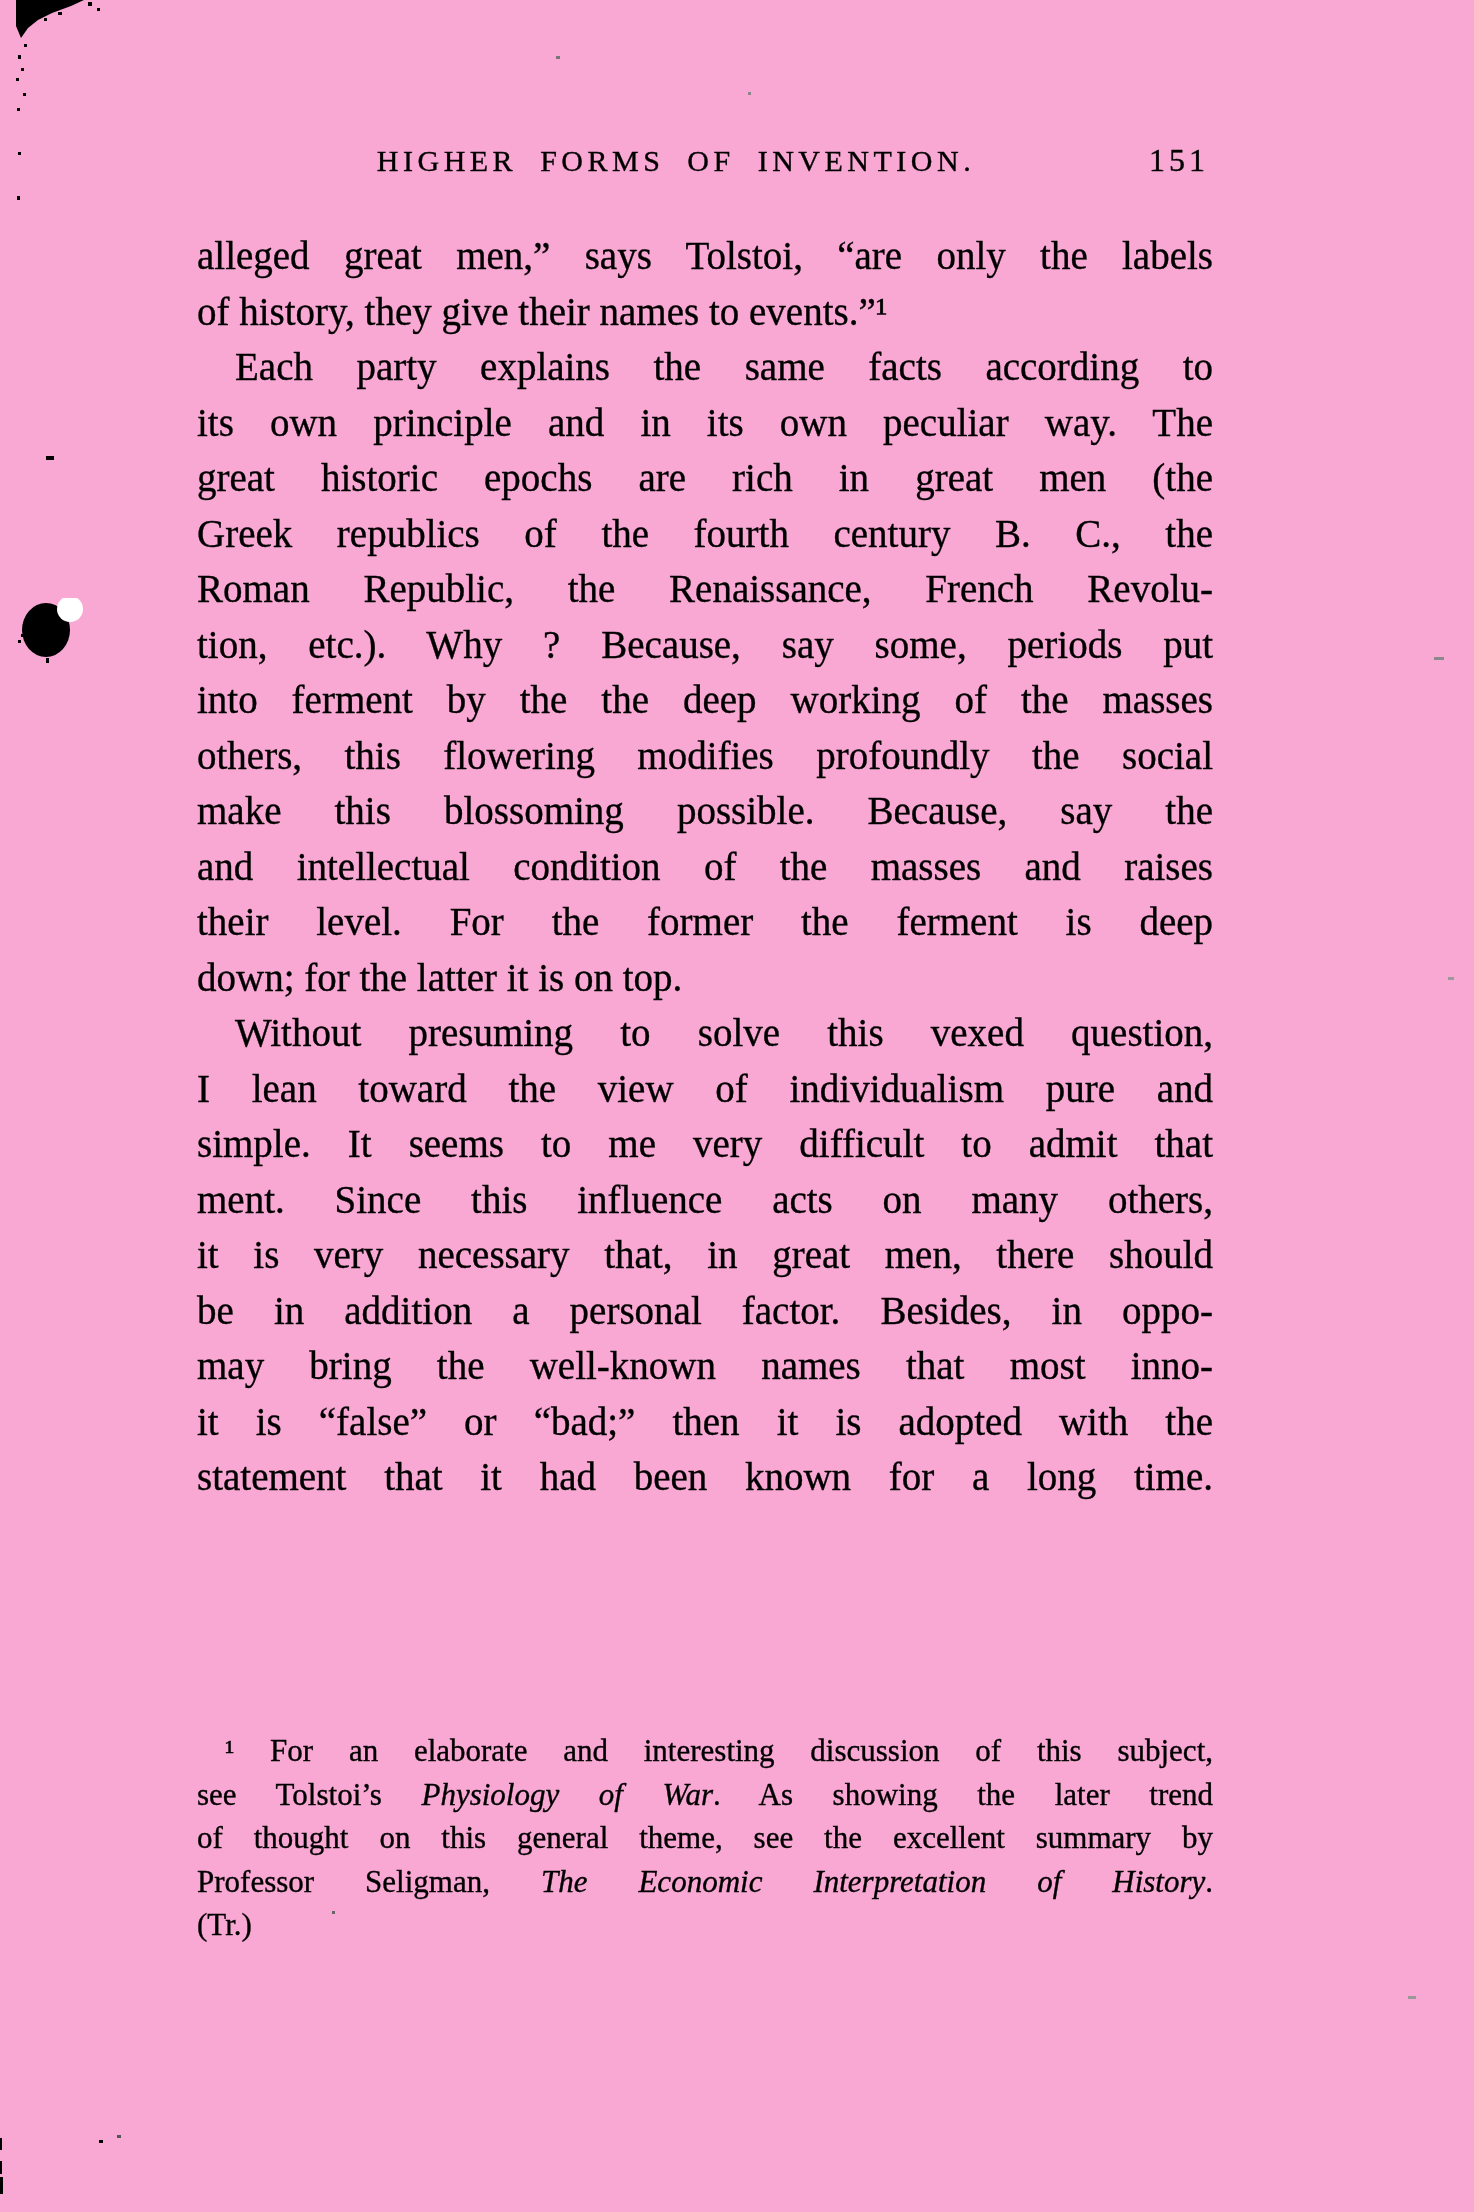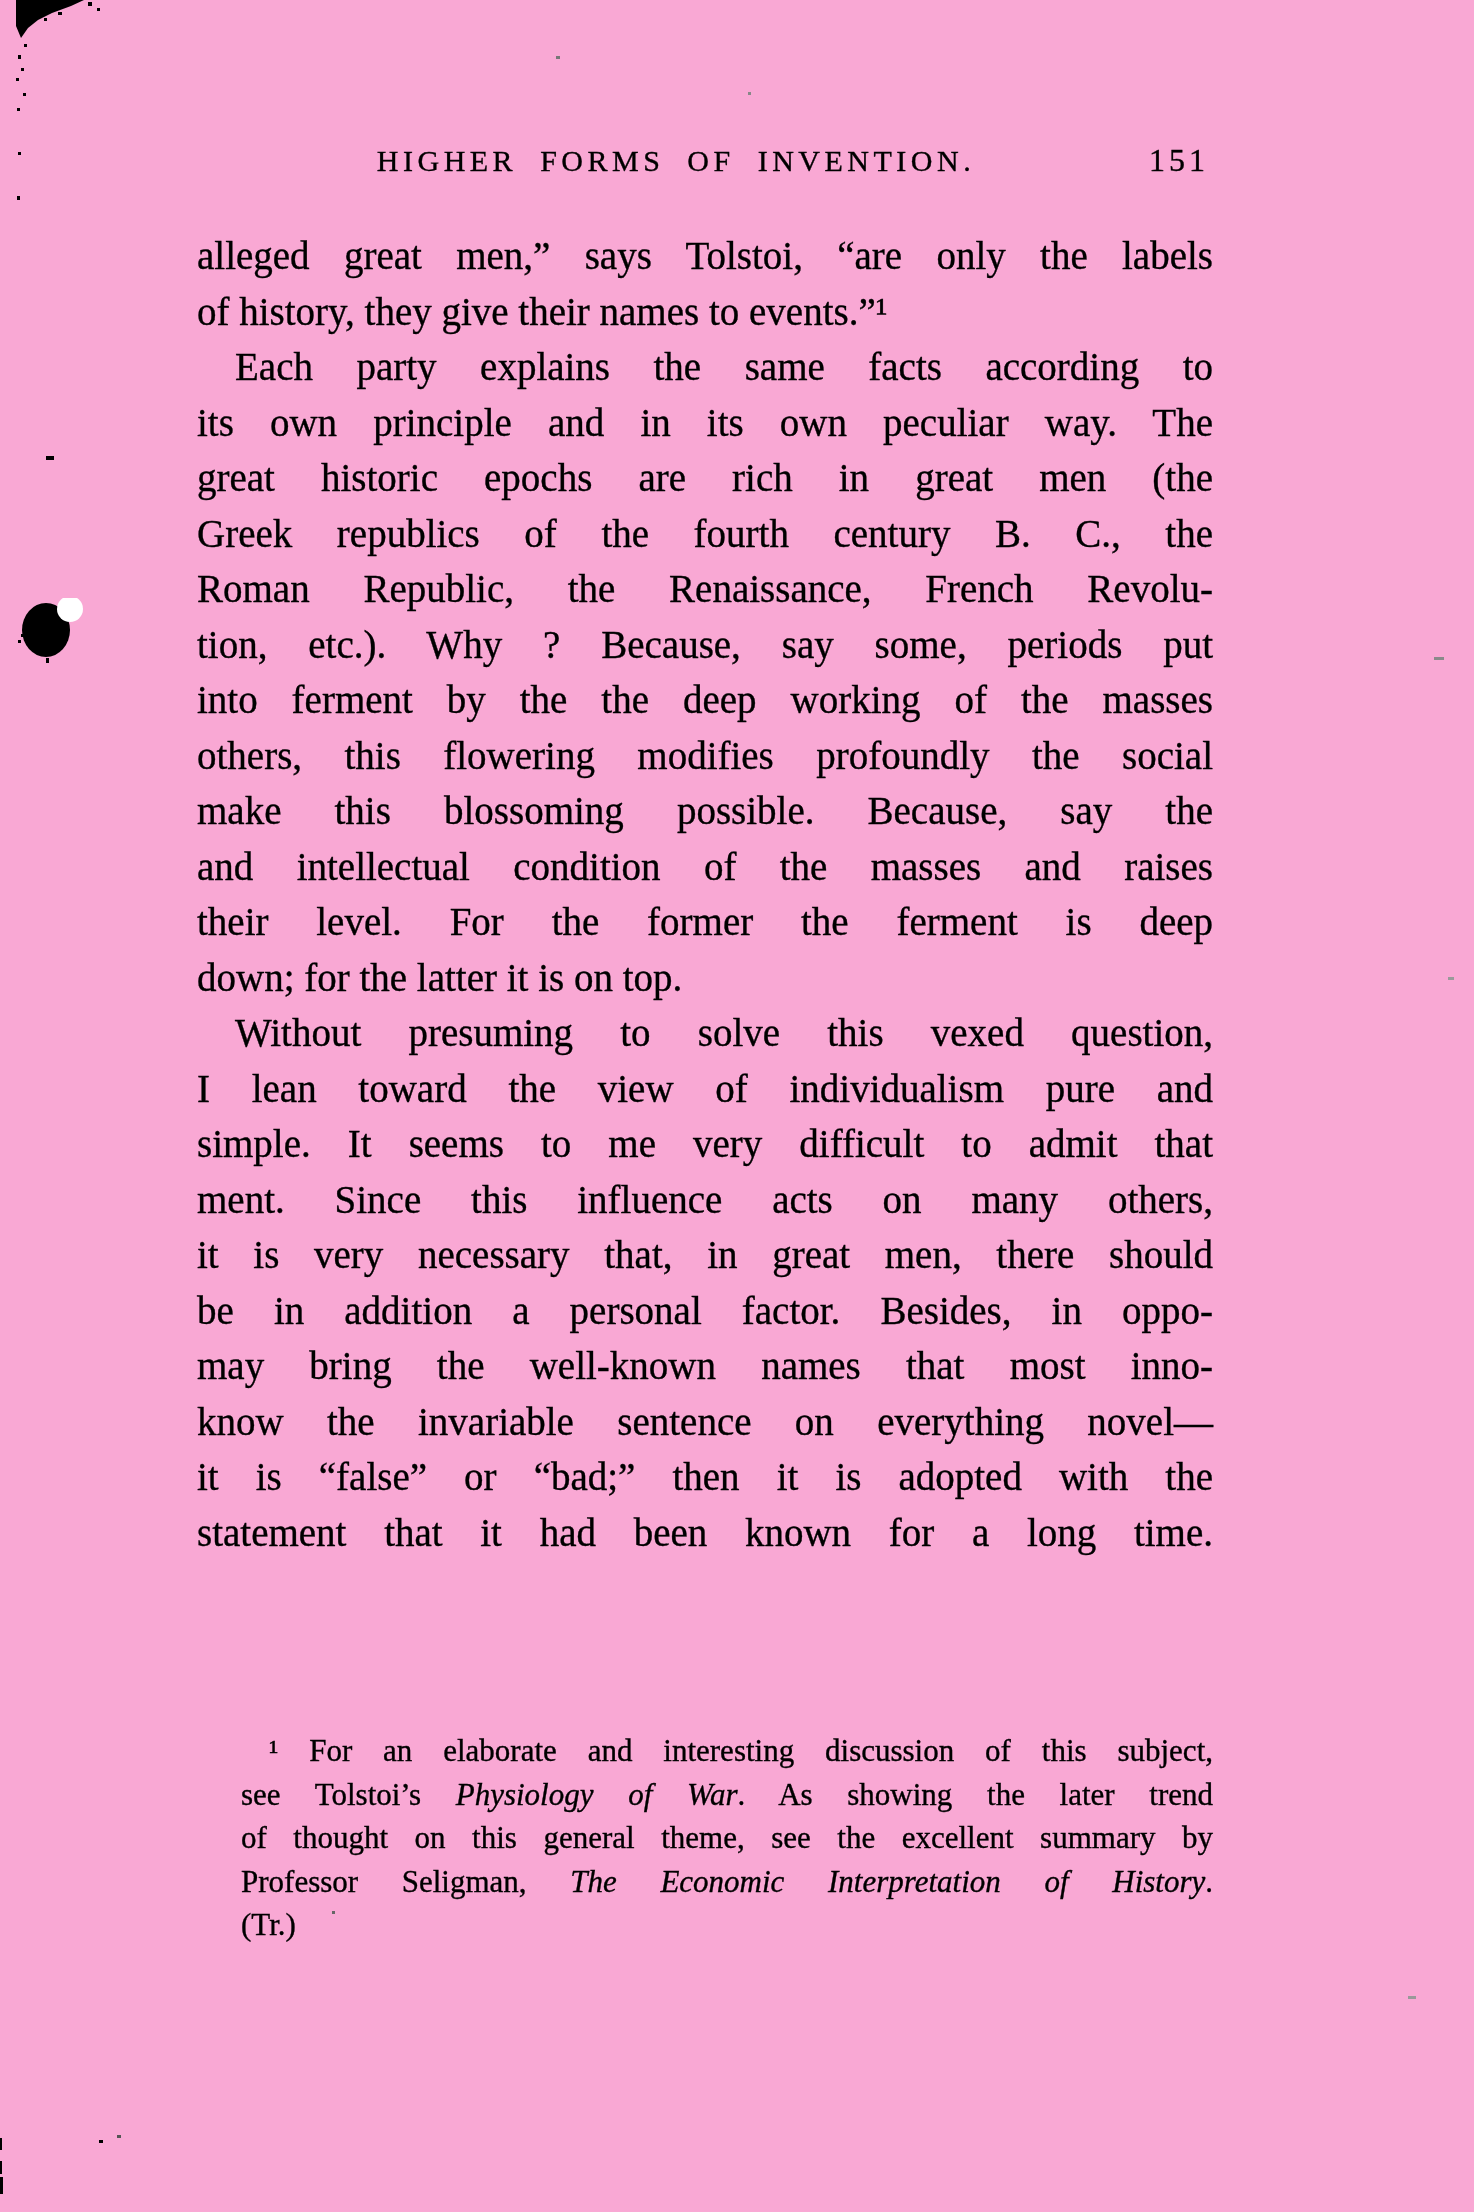--- a/index.html
+++ b/index.html
@@ -61,21 +61,20 @@
     left: 197px;
     width: 1016px;
     font-size: 31px;
     line-height: 43.5px;
   }
   .fline {
     text-align: justify;
     text-align-last: justify;
     text-justify: inter-word;
     height: 43.5px;
-    margin-left: 44px;
   }
   .fline.indent { text-indent: 28px; }
   .fline.end { text-align-last: left; }
   .fline i { font-style: italic; }
   .artifact { position: absolute; }
   .speck { position: absolute; }
 </style>
 </head>
 <body>
 
@@ -101,21 +100,20 @@
       <div class="line">and intellectual condition of the masses and raises</div>
       <div class="line">their level. For the former the ferment is deep</div>
       <div class="line end">down; for the latter it is on top.</div>
       <div class="line indent">Without presuming to solve this vexed question,</div>
       <div class="line">I lean toward the view of individualism pure and</div>
       <div class="line">simple. It seems to me very difficult to admit that</div>
       <div class="line">ment. Since this influence acts on many others,</div>
       <div class="line">it is very necessary that, in great men, there should</div>
       <div class="line">be in addition a personal factor. Besides, in oppo-</div>
       <div class="line">may bring the well-known names that most inno-</div>
-      <div class="line">know the invariable sentence on everything novel—</div>
       <div class="line">it is “false” or “bad;” then it is adopted with the</div>
       <div class="line">statement that it had been known for a long time.</div>
     </div>
 
   <div class="footnote" id="footnote-lines">
       <div class="fline indent"><span>¹ For an elaborate and interesting discussion of this subject,</span></div>
       <div class="fline"><span>see Tolstoi’s </span><i>Physiology of War</i><span>. As showing the later trend</span></div>
       <div class="fline"><span>of thought on this general theme, see the excellent summary by</span></div>
       <div class="fline"><span>Professor Seligman, </span><i>The Economic Interpretation of History</i><span>.</span></div>
       <div class="fline end"><span>(Tr.)</span></div>

